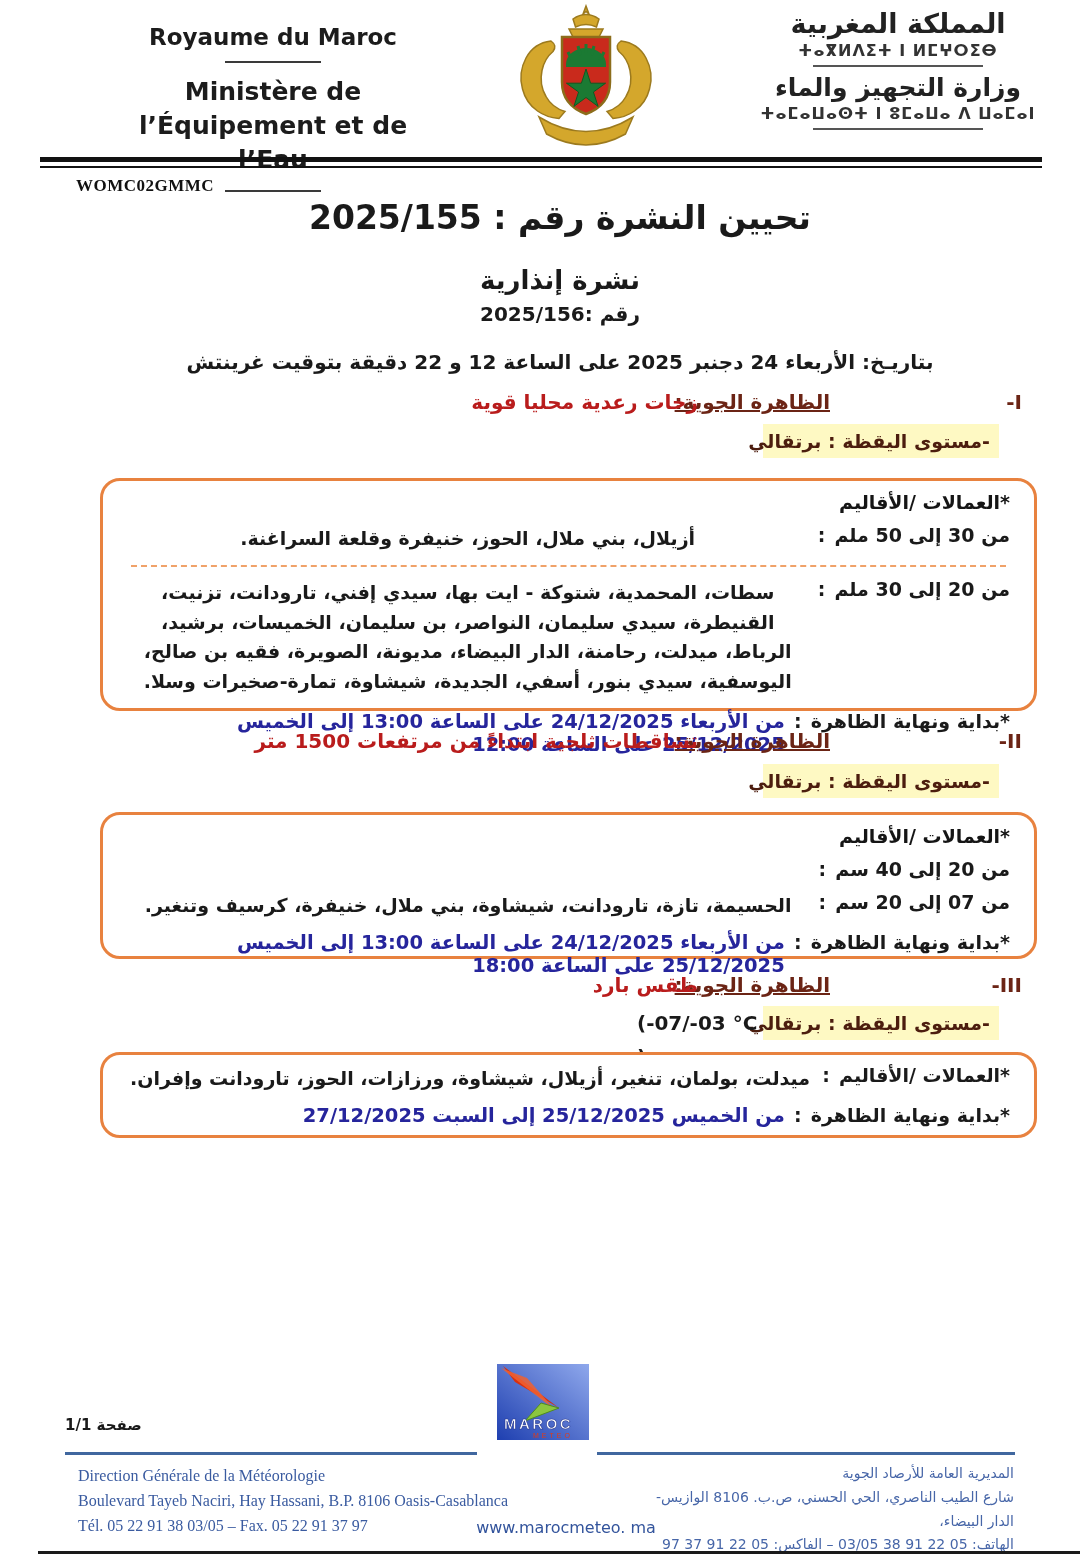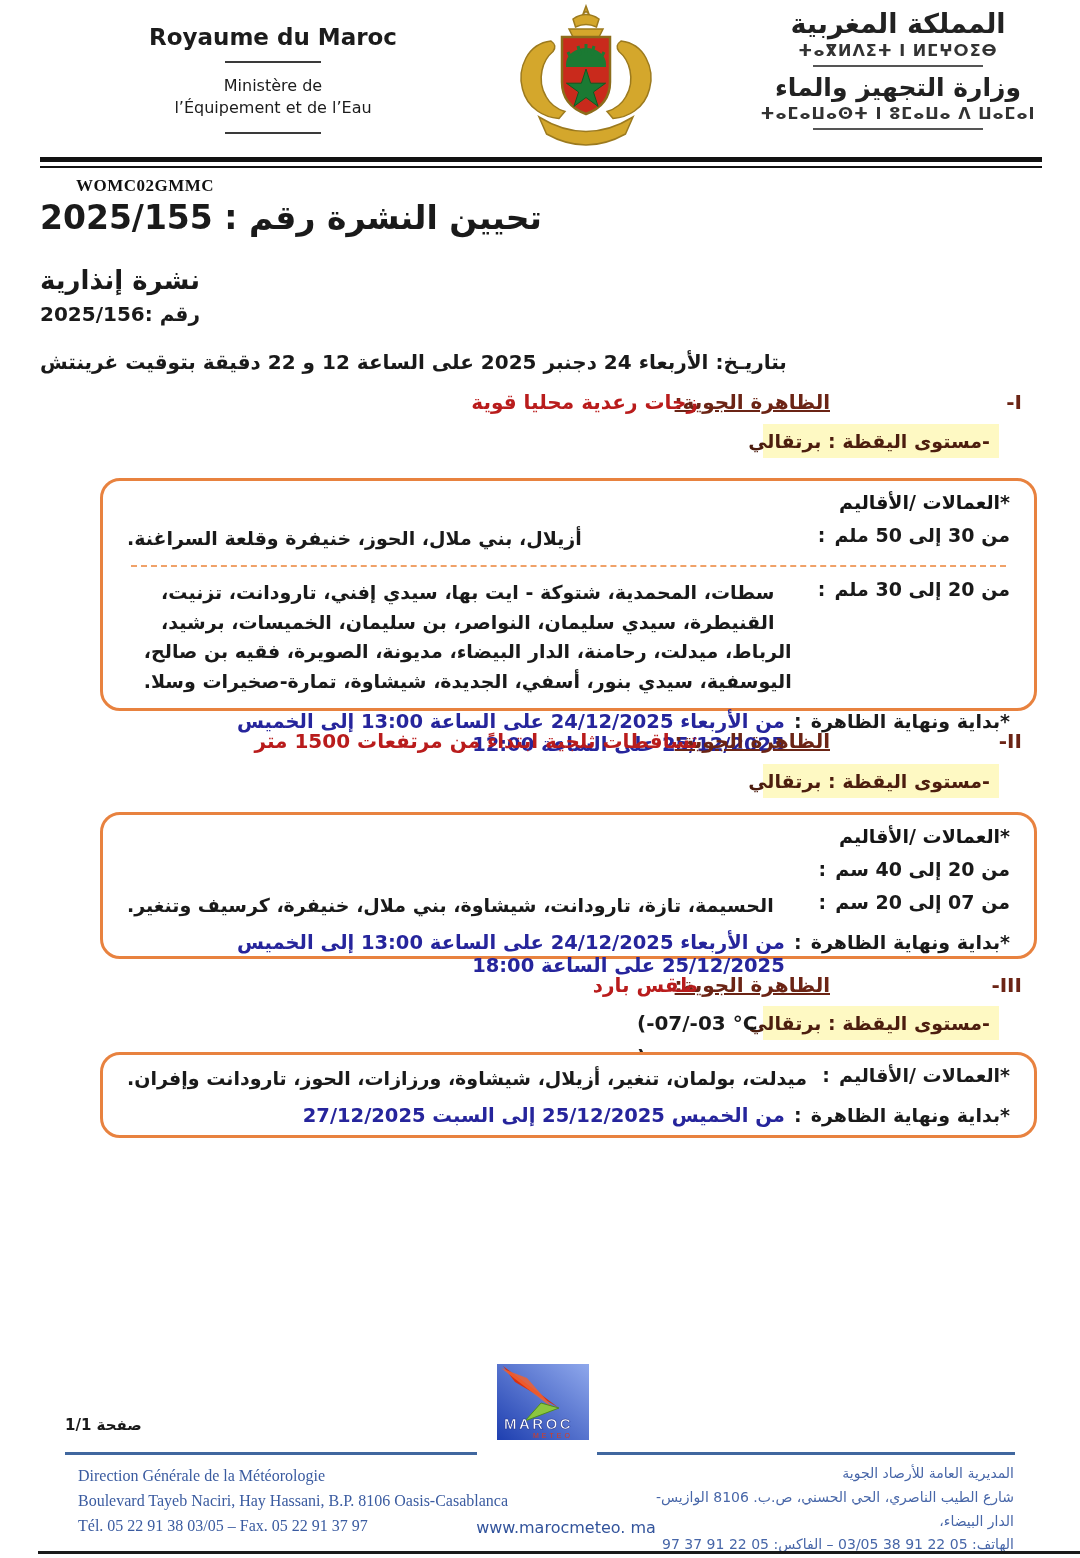--- a/index.html
+++ b/index.html
@@ -3,36 +3,36 @@
 <meta charset="utf-8">
 <style>
   html,body{margin:0;padding:0;background:#ffffff;}
   .page{position:relative;width:1080px;height:1558px;background:#ffffff;overflow:hidden;
         font-family:"DejaVu Sans","Liberation Sans",sans-serif;color:#1a1a1a;}
 
   
   .hdr-left{position:absolute;left:118px;top:24px;width:310px;text-align:center;color:#1c1c1c;}
   .hdr-left .country{font-size:23px;font-weight:bold;}
   .hdr-divider{width:96px;height:2px;background:#3a3a3a;margin:11px auto 12px auto;}
-  .hdr-left .ministry{font-size:16px;font-weight:normal;line-height:1.35;}
+  .hdr-left .ministry{font-size:25px;font-weight:bold;line-height:1.35;}
   .hdr-right{position:absolute;left:742px;top:8px;width:312px;text-align:center;direction:rtl;color:#222;}
   .hdr-right .ar1{font-size:27px;font-weight:bold;}
   .tifinagh{font-size:16px;font-weight:bold;letter-spacing:1px;color:#333;margin-top:2px;direction:ltr;}
   .hdr-right .divider{width:170px;height:2px;background:#555;margin:5px auto 6px auto;}
   .hdr-right .ar2{font-size:25px;font-weight:bold;}
   .coat-of-arms{position:absolute;left:506px;top:4px;}
 
   
   .rule-double{position:absolute;left:40px;top:157px;width:1002px;height:4px;
                border-top:5px solid #121212;border-bottom:2px solid #121212;}
   .doc-code{position:absolute;left:76px;top:176px;font-family:"Liberation Serif","DejaVu Serif",serif;
             font-weight:bold;font-size:17px;letter-spacing:0.5px;color:#111;}
 
   
-  .titles{position:absolute;left:40px;top:198px;width:1040px;text-align:left;}
+  .titles{position:absolute;left:40px;top:198px;width:1040px;text-align:center;}
   .title-main{font-size:33px;font-weight:bold;direction:rtl;}
   .title-sub{font-size:26px;font-weight:bold;direction:rtl;margin-top:28px;}
   .title-num{font-size:20px;font-weight:bold;direction:rtl;margin-top:7px;}
   .date-line{font-size:20px;font-weight:bold;direction:rtl;margin-top:24px;}
 
   
   .sec-num{position:absolute;right:58px;font-size:20px;font-weight:bold;color:#6b2415;direction:ltr;}
   .sec-label{position:absolute;right:250px;font-size:20px;font-weight:bold;color:#6b2415;
              text-decoration:underline;direction:rtl;}
   .sec-phen{position:absolute;right:382px;font-size:20px;font-weight:bold;color:#b91c1c;direction:rtl;white-space:nowrap;}
@@ -44,21 +44,21 @@
   .temp-note{position:absolute;left:637px;width:125px;font-size:20px;font-weight:bold;
              color:#1a1a1a;direction:ltr;text-align:left;line-height:34px;}
 
   
   .obox{position:absolute;left:100px;width:937px;border:3px solid #E8823F;border-radius:20px;
         box-sizing:border-box;padding:10px 24px;direction:rtl;background:#fff;}
   .prov-header{font-size:19px;font-weight:bold;color:#151515;text-align:right;}
   .row{display:flex;direction:rtl;align-items:flex-start;margin-top:11px;}
   .amt{min-width:132px;font-size:19px;font-weight:bold;white-space:nowrap;}
   .colon{width:26px;text-align:center;font-size:19px;font-weight:bold;}
-  .regions{flex:1;font-size:19px;font-weight:bold;text-align:left;line-height:1.55;}
+  .regions{flex:1;font-size:19px;font-weight:bold;text-align:center;line-height:1.55;}
   .regions.centered{text-align:center;}
   .dash-sep{border-top:2px dashed #F0A269;margin:12px 4px 0 4px;}
   .timing-label{min-width:168px;font-size:19px;font-weight:bold;white-space:nowrap;}
   .timing-val{flex:1;font-size:19.5px;font-weight:bold;color:#26259C;text-align:right;}
 
   
   .page-label{position:absolute;left:65px;top:1416px;font-size:15px;font-weight:bold;direction:rtl;}
   .frule{position:absolute;top:1452px;height:3px;background:#40679F;}
   .frule.left{left:65px;width:412px;}
   .frule.right{left:597px;width:418px;}

